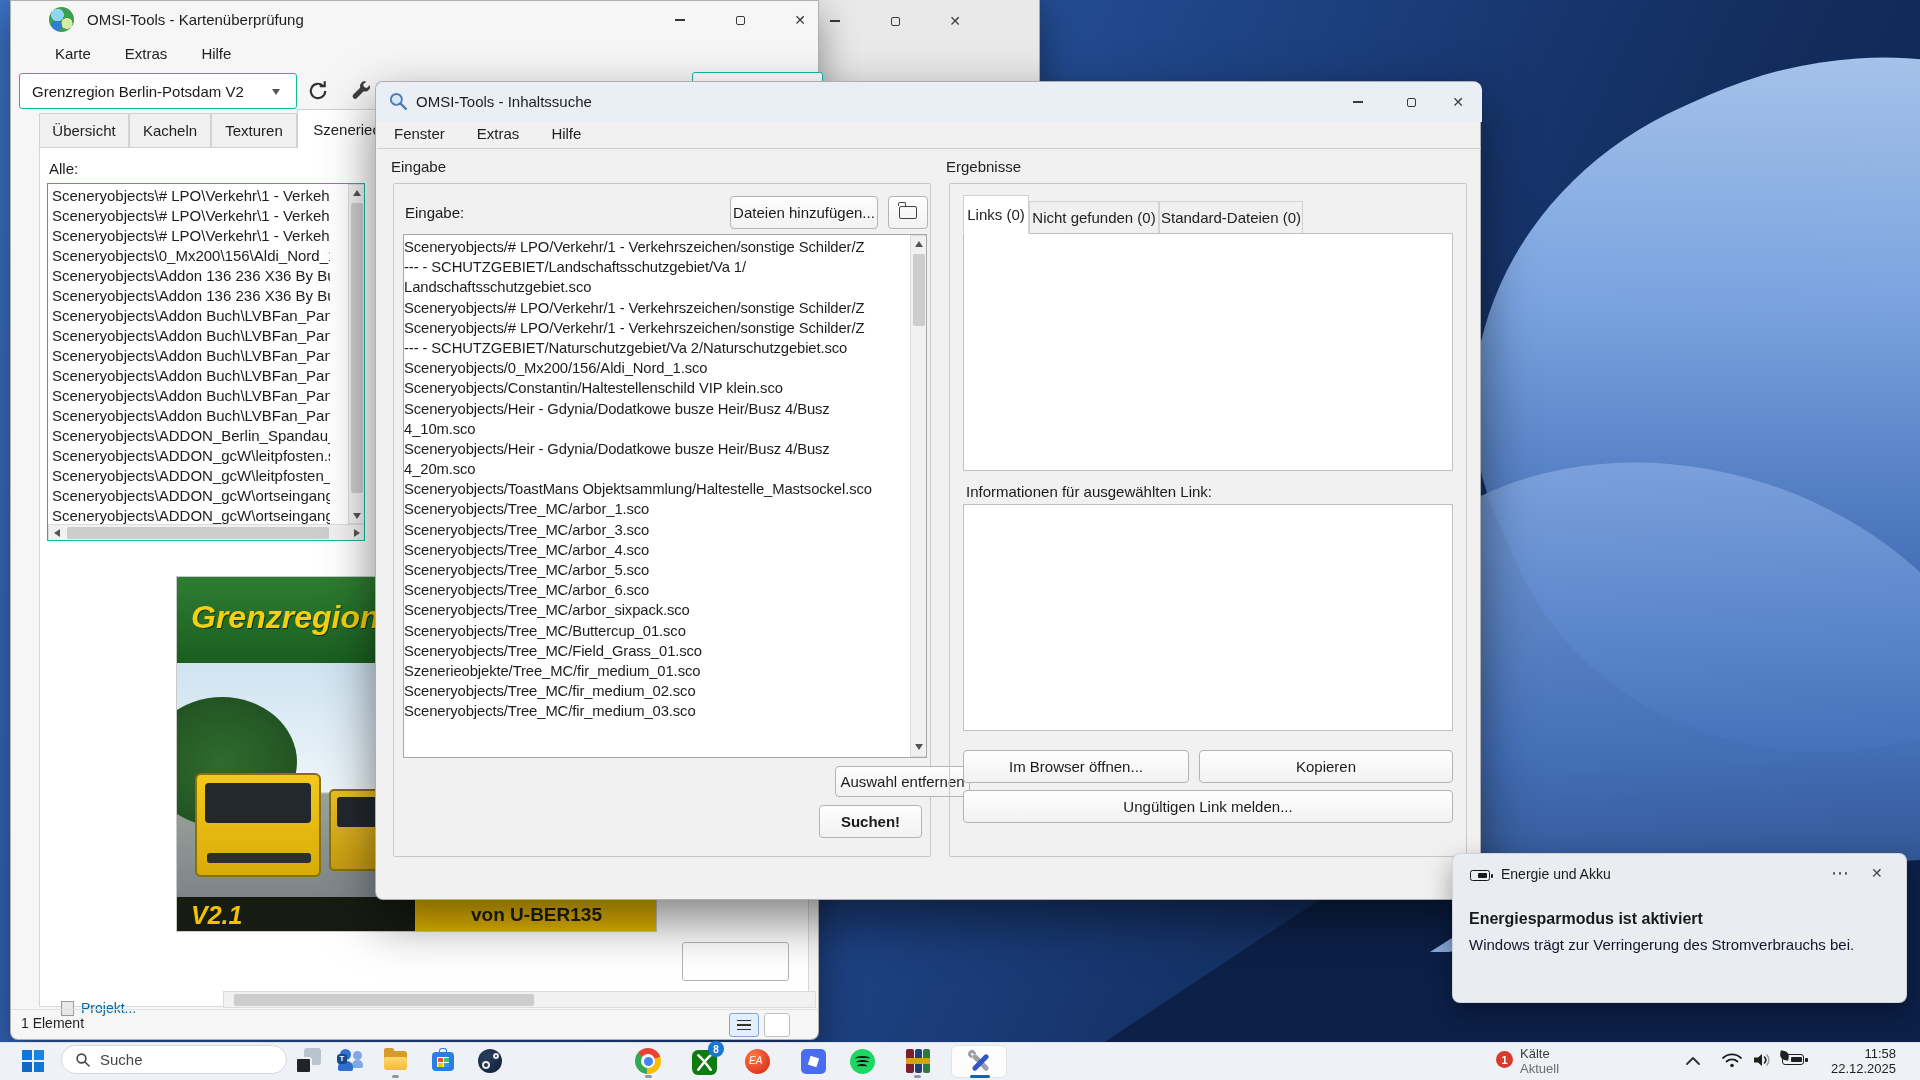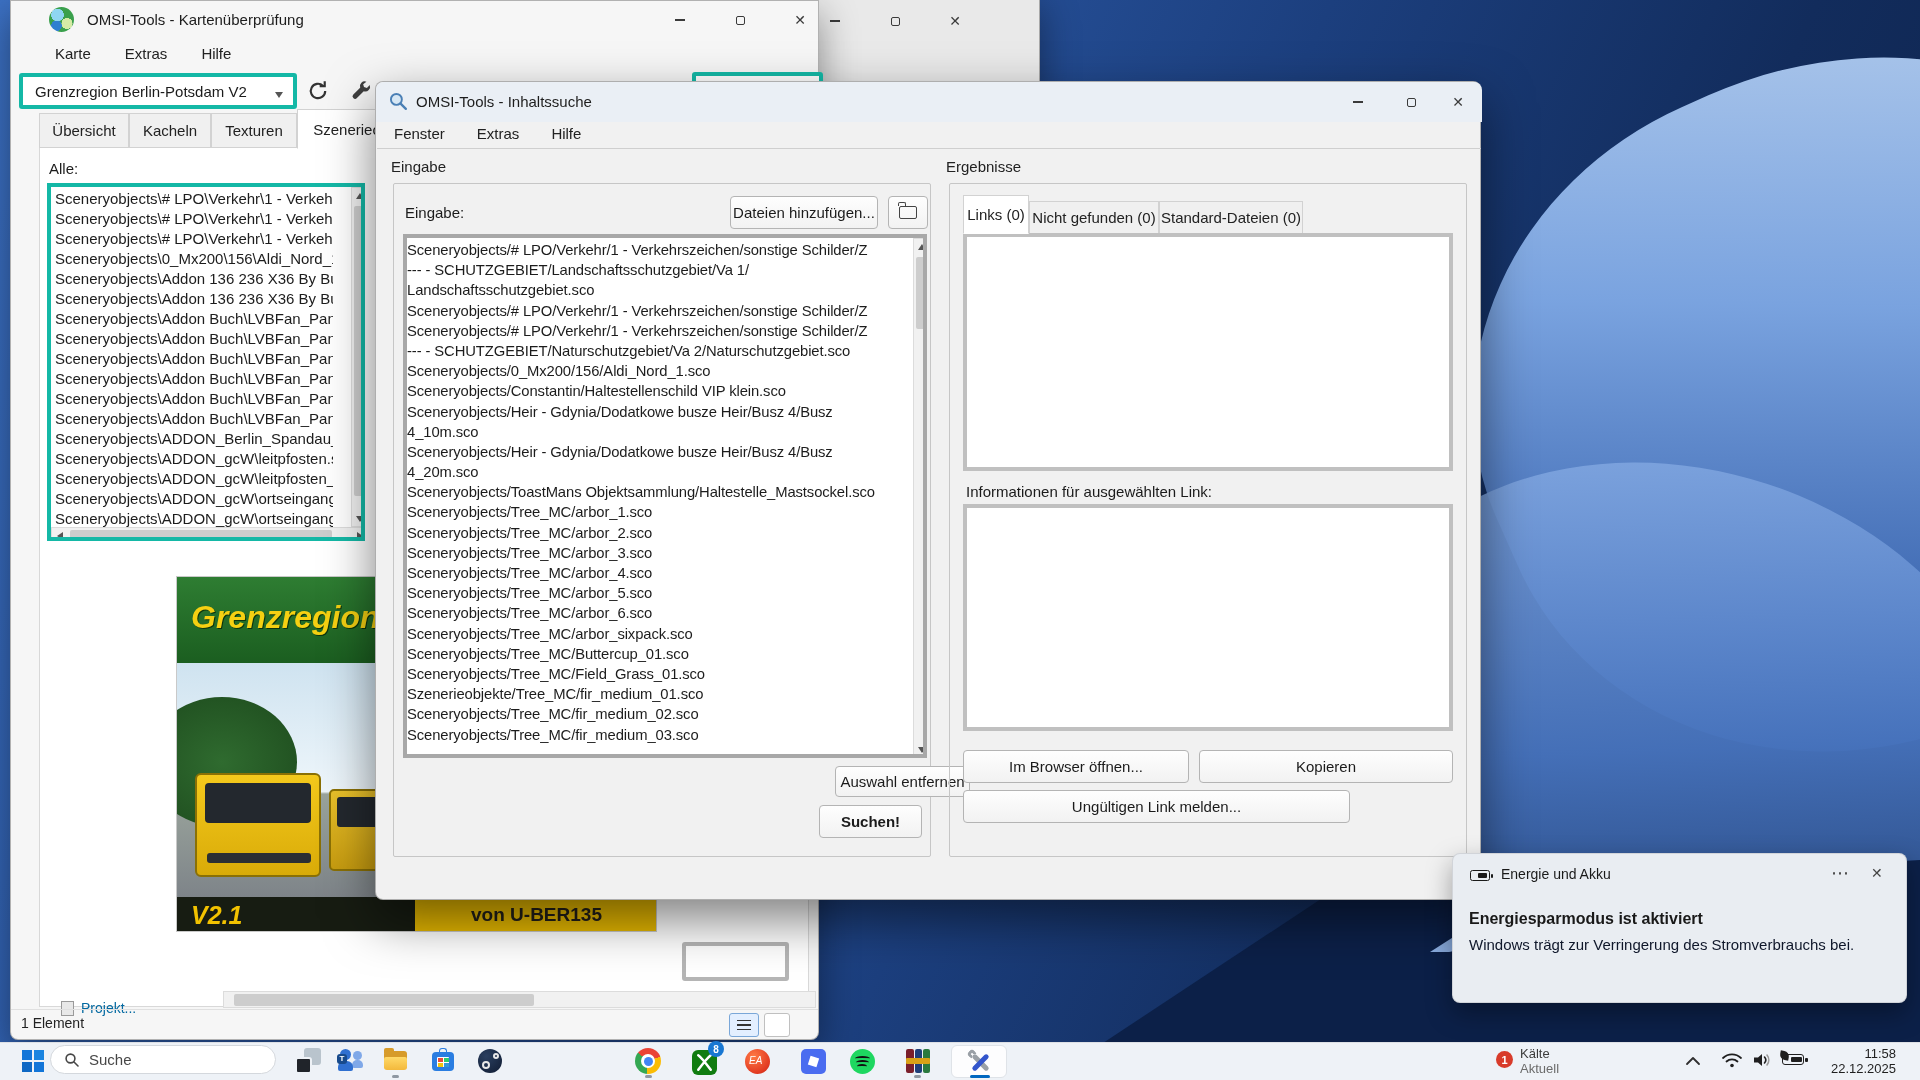--- a/index.html
+++ b/index.html
@@ -22,21 +22,21 @@
   
   .win { background:#f2f2f2; border:1px solid rgba(0,0,0,.28); border-radius:8px;
     box-shadow:0 14px 38px rgba(0,0,0,.42); }
   .cap-btn { width:46px; height:36px; display:flex; align-items:center; justify-content:center; color:#3a3a3a; font-size:14px; }
   .dash { width:10px; height:1.5px; background:#3a3a3a; }
   .sq { width:9px; height:9px; border:1.2px solid #3a3a3a; border-radius:2px; }
 
   .classic-btn { background:linear-gradient(#fefefe,#f2f2f2); border:1px solid #b4b4b4; border-radius:4px;
     display:flex; align-items:center; justify-content:center; font-size:15px; color:#1b1b1b; }
   .groupbox { border:1px solid #c6c6c6; border-radius:2px; }
-  .whitebox { background:#fff; border:4px solid #14b8a6; }
+  .whitebox { background:#fff; border:1px solid #14b8a6; }
 
   .menu-item { font-size:15px; color:#222; padding:2px 10px; }
 
   
   .sb-track { background:#f1f1f1; border:1px solid #dcdcdc; }
   .sb-thumb { background:#cdcdcd; border-radius:2px; }
   .tri { width:0; height:0; }
   .tri-up   { border-left:4px solid transparent; border-right:4px solid transparent; border-bottom:6px solid #555; }
   .tri-down { border-left:4px solid transparent; border-right:4px solid transparent; border-top:6px solid #555; }
   .tri-left { border-top:4px solid transparent; border-bottom:4px solid transparent; border-right:6px solid #555; }
@@ -272,21 +272,20 @@
           <div class="ss-row">Sceneryobjects/# LPO/Verkehr/1 - Verkehrszeichen/sonstige Schilder/Z</div>
           <div class="ss-row">--- - SCHUTZGEBIET/Naturschutzgebiet/Va 2/Naturschutzgebiet.sco</div>
           <div class="ss-row">Sceneryobjects/0_Mx200/156/Aldi_Nord_1.sco</div>
           <div class="ss-row">Sceneryobjects/Constantin/Haltestellenschild VIP klein.sco</div>
           <div class="ss-row">Sceneryobjects/Heir - Gdynia/Dodatkowe busze Heir/Busz 4/Busz</div>
           <div class="ss-row">4_10m.sco</div>
           <div class="ss-row">Sceneryobjects/Heir - Gdynia/Dodatkowe busze Heir/Busz 4/Busz</div>
           <div class="ss-row">4_20m.sco</div>
           <div class="ss-row">Sceneryobjects/ToastMans Objektsammlung/Haltestelle_Mastsockel.sco</div>
           <div class="ss-row">Sceneryobjects/Tree_MC/arbor_1.sco</div>
-          <div class="ss-row">Sceneryobjects/Tree_MC/arbor_2.sco</div>
           <div class="ss-row">Sceneryobjects/Tree_MC/arbor_3.sco</div>
           <div class="ss-row">Sceneryobjects/Tree_MC/arbor_4.sco</div>
           <div class="ss-row">Sceneryobjects/Tree_MC/arbor_5.sco</div>
           <div class="ss-row">Sceneryobjects/Tree_MC/arbor_6.sco</div>
           <div class="ss-row">Sceneryobjects/Tree_MC/arbor_sixpack.sco</div>
           <div class="ss-row">Sceneryobjects/Tree_MC/Buttercup_01.sco</div>
           <div class="ss-row">Sceneryobjects/Tree_MC/Field_Grass_01.sco</div>
           <div class="ss-row">Szenerieobjekte/Tree_MC/fir_medium_01.sco</div>
           <div class="ss-row">Sceneryobjects/Tree_MC/fir_medium_02.sco</div>
           <div class="ss-row">Sceneryobjects/Tree_MC/fir_medium_03.sco</div>
@@ -327,21 +326,21 @@
     <div class="abs" style="left:590px; top:401px; font-size:15px; color:#1b1b1b;">Informationen für ausgewählten Link:</div>
 
     <div class="abs whitebox" style="left:587px; top:422px; width:490px; height:227px; border-color:#c0c0c0;"></div>
 
     <div class="abs classic-btn" style="left:587px; top:668px; width:226px; height:33px;">
       <span>Im Browser öffnen...</span>
     </div>
     <div class="abs classic-btn" style="left:823px; top:668px; width:254px; height:33px;">
       <span>Kopieren</span>
     </div>
-    <div class="abs classic-btn" style="left:587px; top:708px; width:387px; height:33px;">
+    <div class="abs classic-btn" style="left:587px; top:708px; width:490px; height:33px;">
       <span>Ungültigen Link melden...</span>
     </div>
   </div>
 
   <div class="abs" style="left:1452px; top:853px; width:455px; height:150px; background:#e9edf2; border:1px solid rgba(0,0,0,.1);
               border-radius:8px; box-shadow:0 10px 26px rgba(0,0,0,.35);">
     <div class="abs" style="left:17px; top:16px; width:20px; height:11px; border:1.5px solid #1a1a1a; border-radius:2.5px;">
       <div style="position:absolute; right:2px; top:1.5px; width:9px; height:5px; background:#1a1a1a; border-radius:1px;"></div>
       <div style="position:absolute; right:-4px; top:2.5px; width:2.5px; height:4px; background:#1a1a1a; border-radius:1px;"></div>
     </div>
@@ -354,21 +353,21 @@
 
   <div class="abs taskbar"></div>
 
   <div class="abs" style="left:22px; top:1050px; width:23px; height:23px; display:grid; grid-template-columns:10px 10px; grid-template-rows:10px 10px; gap:2px;">
     <div style="background:#1275d8;"></div>
     <div style="background:#1a84e0;"></div>
     <div style="background:#0f68c4;"></div>
     <div style="background:#1275d8;"></div>
   </div>
 
-  <div class="abs" style="left:50px; top:1045px; width:226px; height:29px; background:#fff; border:1px solid #d4d8dd; border-radius:15px; display:flex; align-items:center;">
+  <div class="abs" style="left:61px; top:1045px; width:226px; height:29px; background:#fff; border:1px solid #d4d8dd; border-radius:15px; display:flex; align-items:center;">
     <svg style="margin-left:13px;" width="16" height="16" viewBox="0 0 16 16">
       <circle cx="6.5" cy="6.5" r="4.4" fill="none" stroke="#474747" stroke-width="1.6"></circle>
       <line x1="10" y1="10" x2="14" y2="14" stroke="#474747" stroke-width="1.6" stroke-linecap="round"></line>
     </svg>
     <span style="margin-left:9px; font-size:15px; color:#474747;">Suche</span>
   </div>
 
   <div class="tb-ico" style="left:295px;">
     <div style="position:absolute; right:0; top:0; width:17px; height:17px; background:#b9c4cd; border-radius:3px;"></div>
     <div style="position:absolute; left:0; bottom:0; width:17px; height:17px; background:#20242a; border:2px solid #eef2f7; border-radius:3px;"></div>

